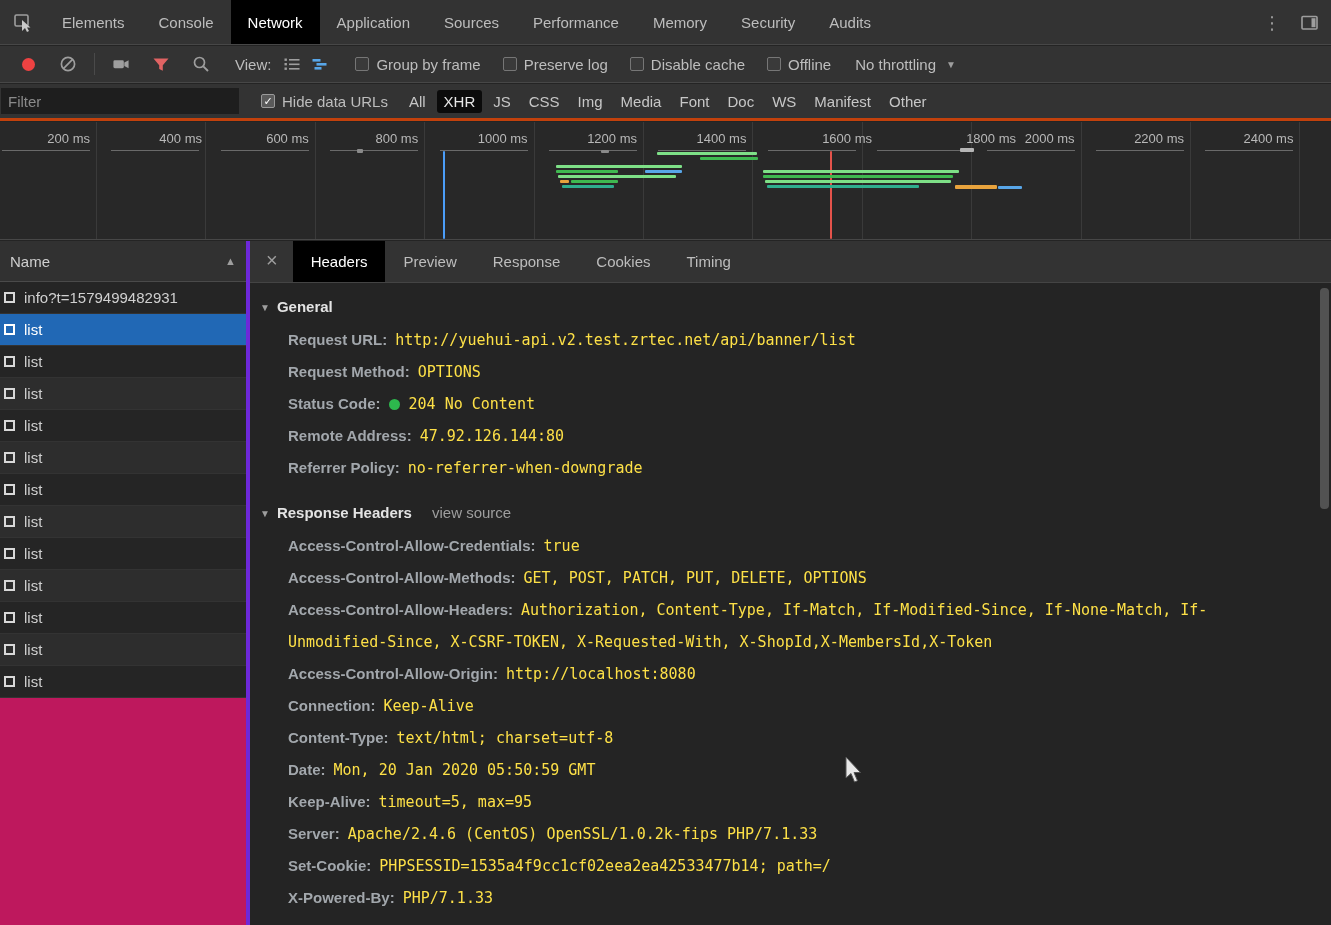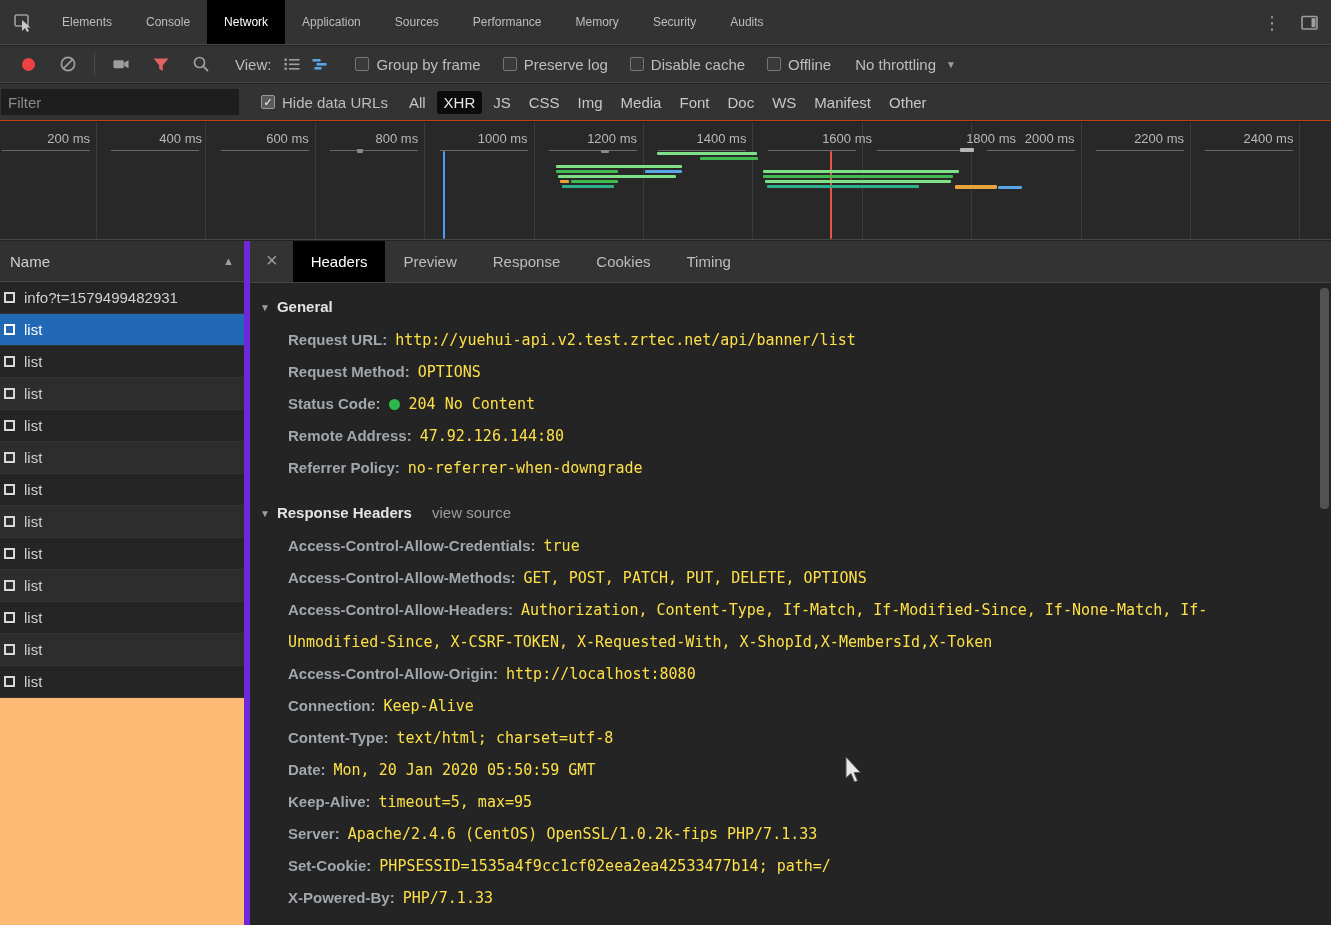--- a/index.html
+++ b/index.html
@@ -5,21 +5,21 @@
   * { margin:0; padding:0; box-sizing:border-box; }
   html,body { width:1331px; height:925px; overflow:hidden; background:#242424;
     font-family:"Liberation Sans", sans-serif; -webkit-font-smoothing:antialiased; }
   .devtools { position:relative; width:1331px; height:925px; background:#242424; color:#bdbdbd; }
 
   
   .top-bar { position:absolute; top:0; left:0; right:0; height:45px; background:#333;
     border-bottom:1px solid #474747; display:flex; align-items:stretch; }
   .inspect-btn { width:45px; display:flex; align-items:center; justify-content:center; cursor:pointer; }
   .tabs { display:flex; align-items:stretch; }
-  .tab { padding:8px 17px; display:flex; align-items:center; font-size:12px; color:#bdbdbd; cursor:pointer; }
+  .tab { padding:8px 17px; display:flex; align-items:center; font-size:15px; color:#bdbdbd; cursor:pointer; }
   .tab.active { background:#000; color:#fff; }
   .top-right { position:absolute; right:6px; top:0; height:45px; display:flex; align-items:center; gap:16px; padding-right:6px; }
   .kebab { color:#9e9e9e; font-size:18px; line-height:18px; cursor:pointer; padding:0 4px; }
 
   
   .toolbar { position:absolute; top:46px; left:0; right:0; height:37px; background:#333;
     border-bottom:1px solid #474747; display:flex; align-items:center; padding-left:8px; }
   .tool-icon { width:18px; height:18px; display:inline-flex; align-items:center; justify-content:center; margin:0 11px; cursor:pointer; flex:none; }
   .record-dot { width:13px; height:13px; border-radius:50%; background:var(--record-red,#ee4242); }
   .sep { width:1px; height:22px; background:#4a4a4a; margin:0 6px; flex:none; }
@@ -27,40 +27,40 @@
   .checks { display:flex; align-items:center; }
   .check { display:flex; align-items:center; gap:7px; margin-left:22px; font-size:15px; color:#bdbdbd; cursor:pointer; white-space:nowrap; }
   .cb { width:14px; height:14px; border:1px solid #767676; border-radius:2px; background:#3a3a3a;
     display:inline-flex; align-items:center; justify-content:center; font-size:11px; color:#fff; flex:none; }
   .cb.checked { background:#5a5a5a; border-color:#9a9a9a; }
   .throttle { display:flex; align-items:center; gap:10px; margin-left:24px; font-size:15px; color:#bdbdbd; cursor:pointer; }
   .caret { font-size:10px; color:#9e9e9e; }
 
   
   .filter-bar { position:absolute; top:84px; left:0; right:0; height:37px; background:#333;
-    border-bottom:1px solid #c2410c; display:flex; align-items:center; }
+    border-bottom:3px solid #c2410c; display:flex; align-items:center; }
   #filter-input { width:238px; height:26px; margin-left:1px; background:#1e1e1e; border:none; outline:none;
     color:#dadada; font-size:15px; padding:0 7px; font-family:"Liberation Sans",sans-serif; }
   #filter-input::placeholder { color:#8a8a8a; }
   .hide-data { margin-left:22px; }
   .chips { display:flex; align-items:center; margin-left:12px; }
   .chip { padding:3px 7px; margin:0 2px; border-radius:3px; font-size:15px; color:#c7c7c7; cursor:pointer; white-space:nowrap; }
   .chip.active { background:#0b0b0b; color:#e6e6e6; }
 
   
   .timeline { position:absolute; top:122px; left:0; right:0; height:118px; background:#282828;
     border-bottom:1px solid #474747; overflow:hidden; cursor:crosshair; }
   .grid-line { position:absolute; top:0; bottom:0; width:1px; background:#3a3a3a; }
   .time-label { position:absolute; top:9px; height:16px; font-size:13px; color:#b8b8b8; text-align:right; }
   .tick { position:absolute; height:1px; background:#6a6a6a; }
   .bar { position:absolute; border-radius:1px; }
 
   
   .main { position:absolute; top:241px; left:0; right:0; bottom:0; display:flex; }
-  .left { width:250px; flex:none; border-right:6px solid #6d28d9; background:#fdba74; position:relative; }
+  .left { width:250px; flex:none; border-right:4px solid #6d28d9; background:#be185d; position:relative; }
   .name-header { height:41px; background:#313131; border-bottom:1px solid #4a4a4a; display:flex;
     align-items:center; padding-left:10px; font-size:15px; color:#cfcfcf; position:relative; cursor:pointer; }
   .sort { position:absolute; right:10px; font-size:11px; color:#9e9e9e; }
   .req-row { height:32px; display:flex; align-items:center; gap:9px; padding-left:4px; font-size:15px;
     color:#d0d0d0; border-bottom:1px solid #333; cursor:pointer; white-space:nowrap; overflow:hidden; }
   .req-row:nth-child(odd) { background:#252525; }
   .req-row:nth-child(even) { background:#2d2d2d; }
   .req-row.selected { background:var(--selection-blue,#2168b5) !important; color:#fff; }
   .req-icon { width:11px; height:11px; border:2px solid #d8d8d8; background:transparent; flex:none; }
   .req-row.selected .req-icon { border-color:#fff; }

